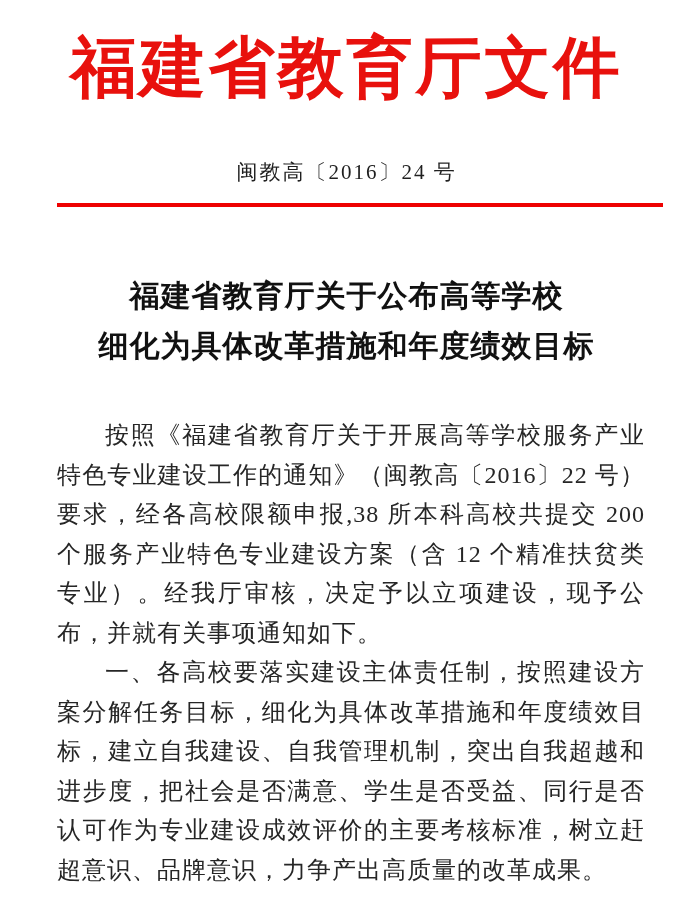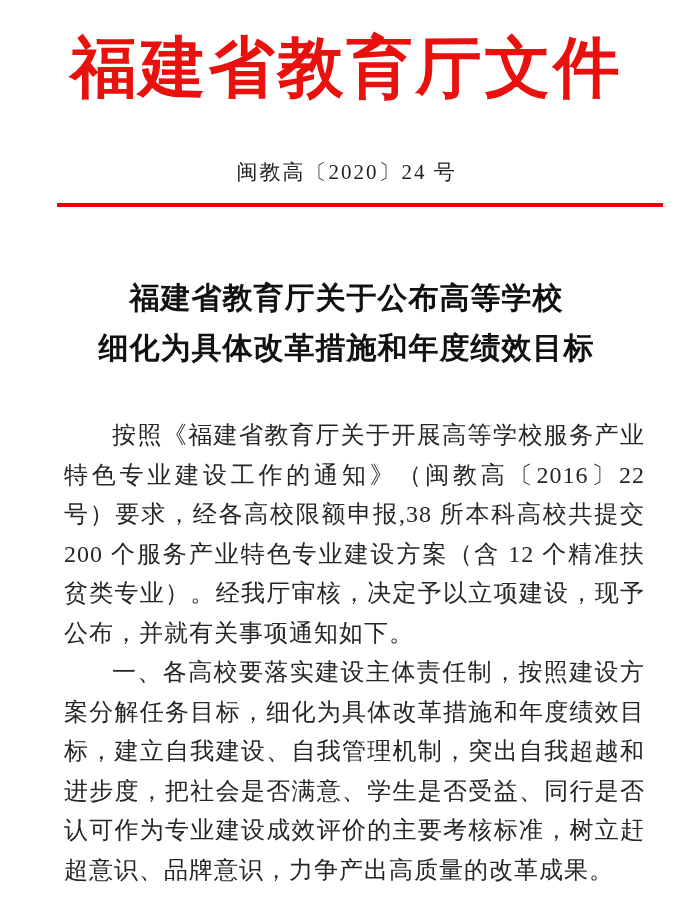--- a/index.html
+++ b/index.html
@@ -33,47 +33,47 @@
     letter-spacing: 2px;
     color: #1f1f1f;
   }
   .red-divider {
     margin: 20px 30px 0 57px;
     height: 4px;
   }
   .doc-title {
     margin-top: 66px;
     text-align: center;
-    font-family: Liberation Sans, sans-serif;
+    font-family: Liberation Mono, monospace;
     font-weight: bold;
     font-size: 30px;
     line-height: 50px;
     letter-spacing: 1px;
     color: #111111;
   }
   .doc-body {
     margin-top: 43px;
     padding: 0 48px 0 57px;
     font-size: 24px;
     line-height: 39.5px;
     letter-spacing: 1px;
     text-align: justify;
     color: #262626;
   }
   .doc-body p { margin: 0; }
-  .doc-body p.para { text-indent: 2em; margin-left: 7px; }
+  .doc-body p.para { text-indent: 2em; }
 </style>
 </head>
 <body>
 
 <div class="page">
 
   <h1 class="org-title" style="color: rgb(232, 17, 13);">福建省教育厅文件</h1>
 
-  <div class="doc-number">闽教高〔2020〕24 号</div>
+  <div class="doc-number">闽教高〔2016〕24 号</div>
 
   <div class="red-divider" style="background: rgb(238, 1, 1);"></div>
 
   <div class="doc-title">
     <div>福建省教育厅关于公布高等学校</div>
     <div>细化为具体改革措施和年度绩效目标</div>
   </div>
 
   <div class="doc-body">
     <p class="para">按照《福建省教育厅关于开展高等学校服务产业特色专业建设工作的通知》（闽教高〔2016〕22 号）要求，经各高校限额申报,38 所本科高校共提交 200 个服务产业特色专业建设方案（含 12 个精准扶贫类专业）。经我厅审核，决定予以立项建设，现予公布，并就有关事项通知如下。</p>

